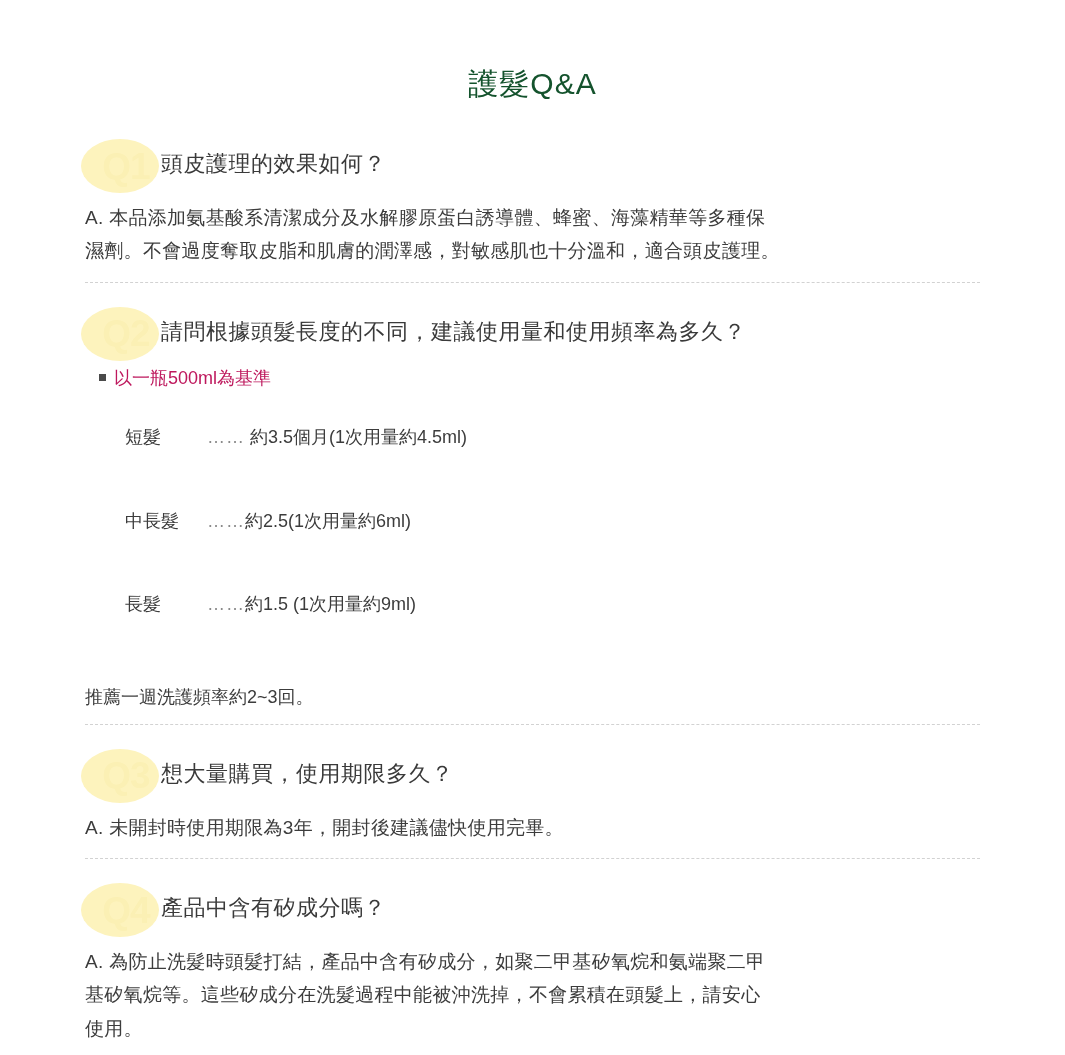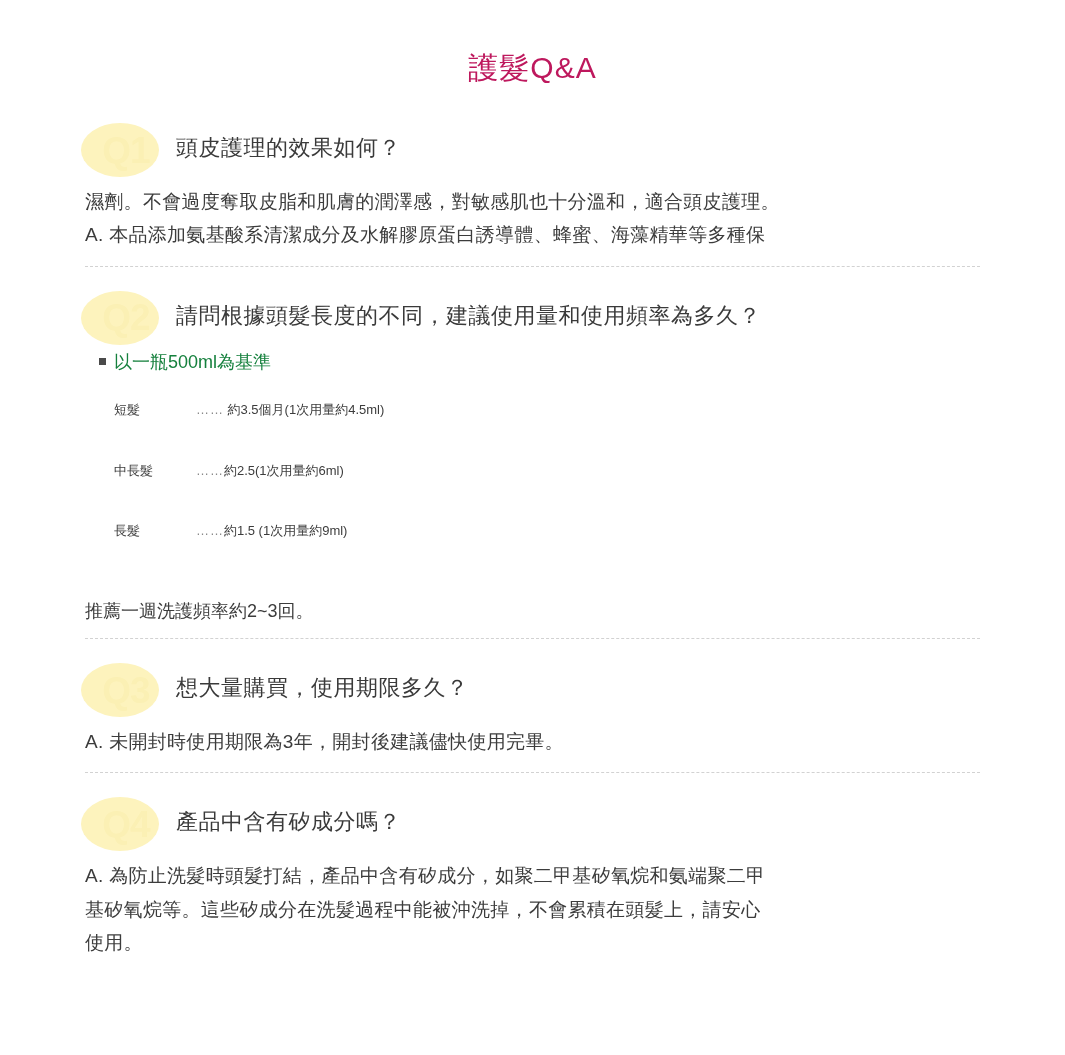--- a/index.html
+++ b/index.html
@@ -18,23 +18,23 @@
     position: relative;
     width: 1065px;
     min-height: 1055px;
     box-sizing: border-box;
     padding: 0 85px 0 85px;
   }
   .page-title {
     text-align: center;
     font-size: 30px;
     font-weight: 400;
-    color: #be185d;
+    color: #14532d;
     letter-spacing: 1px;
-    padding-top: 48px;
+    padding-top: 64px;
     padding-bottom: 10px;
     margin: 0;
   }
   .qa-block {
     position: relative;
     margin-top: 22px;
   }
   .qa-head {
     position: relative;
     height: 58px;
@@ -67,21 +67,21 @@
     letter-spacing: -1px;
     line-height: 1;
     text-shadow:
       0 0 0 rgba(0,0,0,0);
     mix-blend-mode: normal;
     filter: brightness(1.0);
     margin-left: 8px;
   }
   .q-question {
     position: absolute;
-    left: 91px;
+    left: 76px;
     top: 12px;
     right: 0;
     font-size: 22px;
     color: #3a3a3a;
     line-height: 1.35;
     letter-spacing: 0.5px;
     white-space: nowrap;
   }
   .answer {
     font-size: 19px;
@@ -89,34 +89,34 @@
     color: #3c3c3c;
     letter-spacing: 0.3px;
     margin: 6px 0 0 0;
     padding-bottom: 14px;
   }
   .answer .line {
     display: block;
   }
   .sub-bullet {
     font-size: 18px;
-    color: #15803d;
+    color: #be185d;
     padding-left: 14px;
     line-height: 1.75;
   }
   .sub-bullet .dot {
     display: inline-block;
     width: 7px;
     height: 7px;
     background: #4a4a4a;
     margin-right: 8px;
     vertical-align: 3px;
   }
   .usage-table {
-    font-size: 13px;
+    font-size: 18px;
     line-height: 1.55;
     color: #3c3c3c;
     margin-top: 2px;
   }
   .usage-row {
     white-space: pre;
   }
   .usage-row .label {
     display: inline-block;
     width: 82px;
@@ -149,22 +149,22 @@
 
   <section class="qa-block">
     <div class="qa-head">
       <div class="q-badge">
         <span class="blob"></span>
         <span class="q-text">Q1</span>
       </div>
       <div class="q-question">頭皮護理的效果如何？</div>
     </div>
     <div class="answer">
+      <span class="line">A. 本品添加氨基酸系清潔成分及水解膠原蛋白誘導體、蜂蜜、海藻精華等多種保</span>
       <span class="line">濕劑。不會過度奪取皮脂和肌膚的潤澤感，對敏感肌也十分溫和，適合頭皮護理。</span>
-      <span class="line">A. 本品添加氨基酸系清潔成分及水解膠原蛋白誘導體、蜂蜜、海藻精華等多種保</span>
     </div>
     <hr class="divider">
   </section>
 
   <section class="qa-block">
     <div class="qa-head">
       <div class="q-badge">
         <span class="blob"></span>
         <span class="q-text">Q2</span>
       </div>

